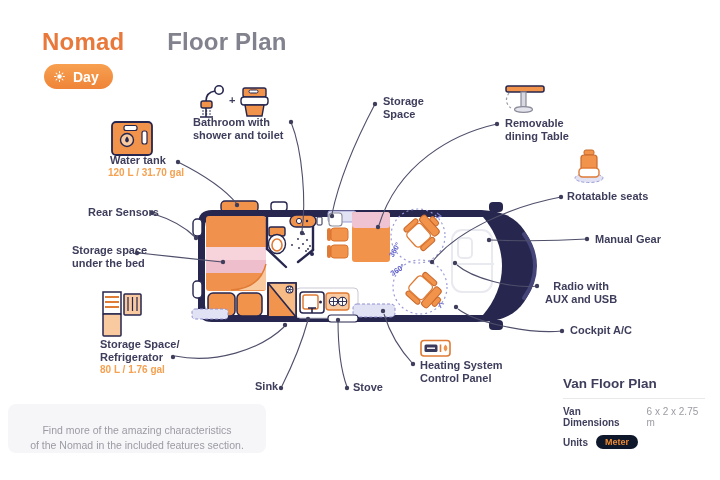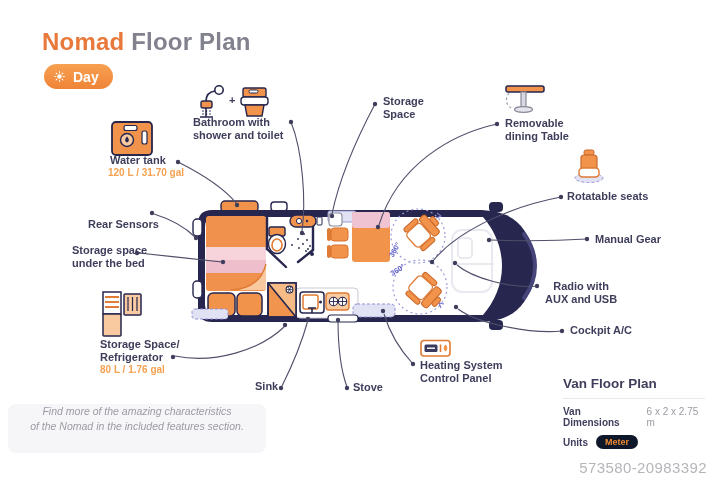--- a/index.html
+++ b/index.html
@@ -4,35 +4,35 @@
 <style>
   * { margin:0; padding:0; box-sizing:border-box; }
   html,body { background:#fff; }
   #stage {
     position:relative; width:720px; height:480px; background:#ffffff; overflow:hidden;
     font-family:"Liberation Sans","DejaVu Sans",sans-serif;
   }
   #plan-svg { position:absolute; left:0; top:0; width:720px; height:480px; }
   .title { position:absolute; left:42px; top:28px; font-size:24px; font-weight:600; letter-spacing:.2px; }
   .title .accent { color:#E8793B; }
-  .title .rest { color:#82828E; }
+  .title .rest { color:#82828E;margin-left:36px; }
   .day-btn {
     position:absolute; left:44px; top:64px; height:25px; padding:0 14px 0 10px;
     background:linear-gradient(180deg,#F7A050,#EF8438); border:none; border-radius:13px;
     display:flex; align-items:center; gap:8px; color:#fff; font-weight:700; font-size:14px;
     font-family:inherit; cursor:pointer;
   }
   .callout {
     position:absolute; font-size:11px; font-weight:700; color:#3E3E5C;
     line-height:1.22; white-space:pre-line;
   }
   .cap { position:absolute; font-size:10px; font-weight:700; color:#F5A150; line-height:1.2; }
   .note-box {
     position:absolute; left:8px; top:404px; width:258px; height:49px;
-    background:#F6F6F8; border-radius:8px; display:flex; align-items:flex-start; justify-content:center;font-style:italic;
+    background:#F6F6F8; border-radius:8px; display:flex; align-items:flex-end; justify-content:center;
   }
   .note-box .note-text {
     font-size:10.5px; color:#9B9BA4; text-align:center; line-height:1.45; white-space:pre-line; font-weight:400;
   }
   .spec { position:absolute; left:563px; top:376px; width:145px; }
   .spec-title { font-size:13.5px; font-weight:700; color:#3E3E5C; }
   .spec-divider { margin-top:7px; height:1px; background:#E9E9EC; width:142px; }
   .spec-row { display:flex; align-items:center; margin-top:7px; font-size:10px; }
   .spec-row .k { font-weight:700; color:#3E3E5C; margin-right:8px; }
   .spec-row .v { color:#9B9BA4; font-weight:400; }
@@ -310,34 +310,33 @@
   <div class="callout" style="left:570px; top:324px;">Cockpit A/C</div>
   <div class="callout" style="left:420px; top:359px;">Heating System
 Control Panel</div>
   <div class="callout" style="left:353px; top:381px;">Stove</div>
   <div class="callout" style="left:255px; top:380px;">Sink</div>
   <div class="callout" style="left:100px; top:338px;">Storage Space/
 Refrigerator</div>
   <div class="cap" style="left:100px; top:364px;">80 L / 1.76 gal</div>
   <div class="callout" style="left:72px; top:244px;">Storage space
 under the bed</div>
-  <div class="callout" style="left:88px; top:218px;text-align:right;">Rear Sensors</div>
+  <div class="callout" style="left:88px; top:206px;text-align:right;">Rear Sensors</div>
 
   <div class="note-box">
     <div class="note-text">Find more of the amazing characteristics
 of the Nomad in the included features section.</div>
   </div>
 
   <div class="spec">
     <div class="spec-title">Van Floor Plan</div>
     <div class="spec-divider"></div>
     <div class="spec-row">
       <span class="k">Van Dimensions</span>
       <span class="v">6 x 2 x 2.75 m</span>
     </div>
     <div class="spec-row">
       <span class="k">Units</span>
       <button class="badge">Meter</button>
     </div>
   </div>
 
-  <div class="watermark">573580-20983392</div>
 </div>
 
 </body></html>

